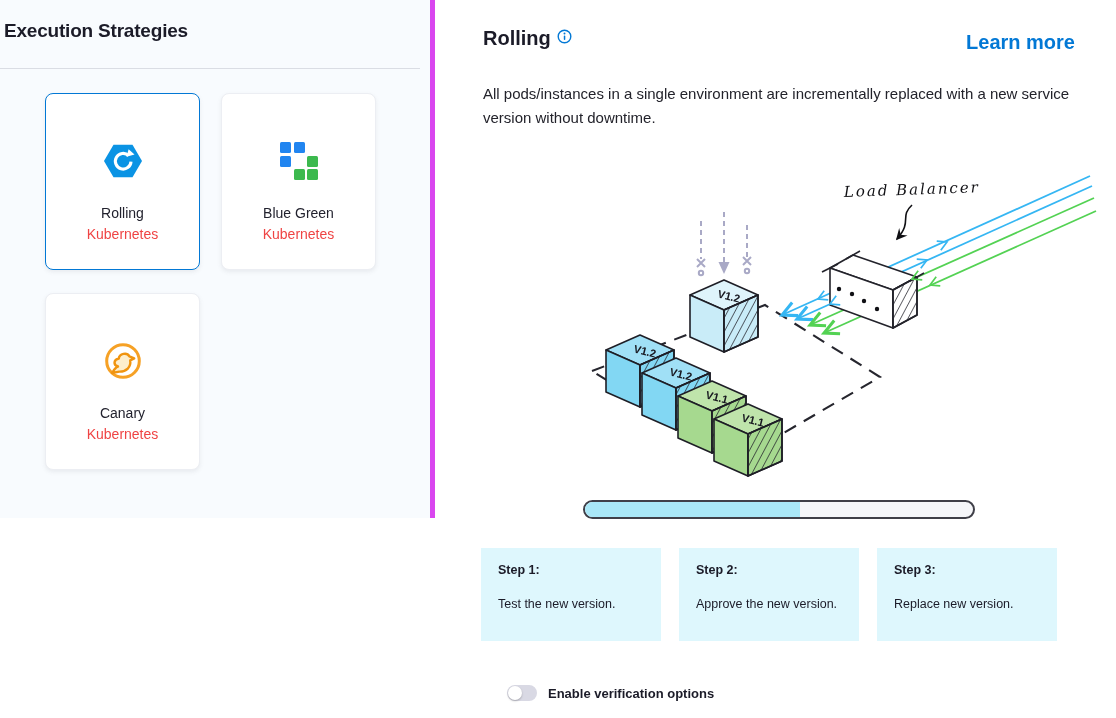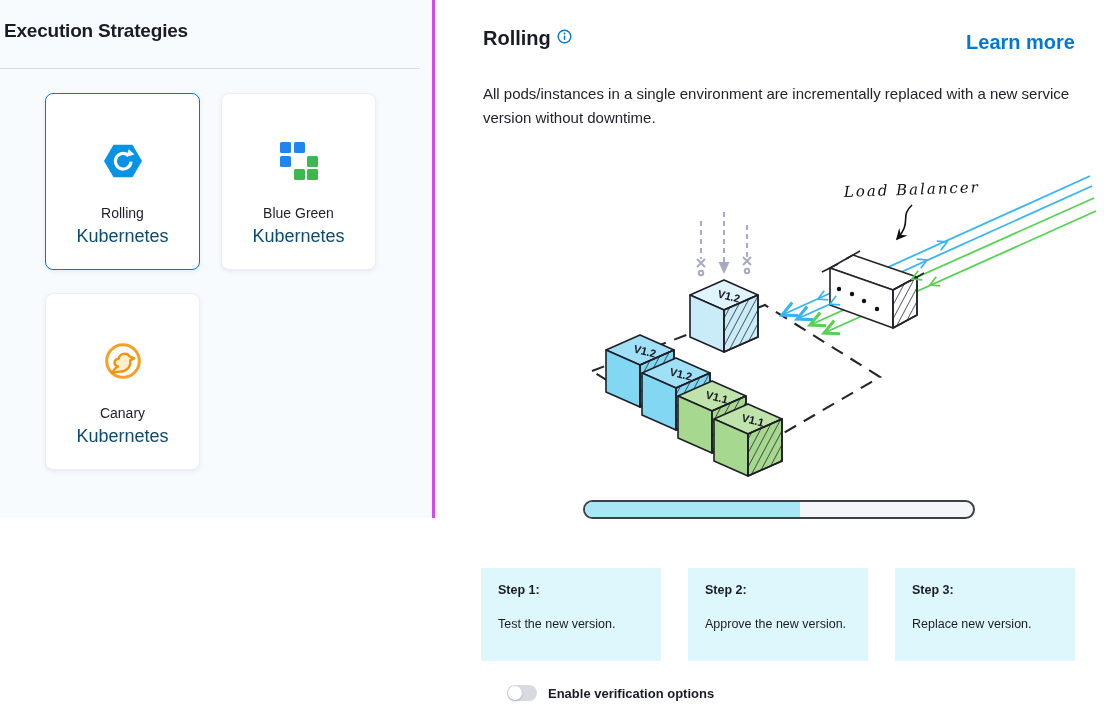--- a/index.html
+++ b/index.html
@@ -5,21 +5,21 @@
   * { margin:0; padding:0; box-sizing:border-box; }
   html,body { width:1116px; height:718px; }
   body {
     position:relative; overflow:hidden; background:#ffffff;
     font-family:"Liberation Sans", sans-serif; color:#1d1d2c;
   }
 
   
   .left-panel {
     position:absolute; left:0; top:0; width:435px; height:518px;
-    background:#f8fbfe; border-right:3px solid #d946ef;
+    background:#f8fbfe; border-right:5px solid #d946ef;
   }
   .page-title {
     position:absolute; left:4px; top:20px;
     font-size:19px; font-weight:700; letter-spacing:-0.2px; color:#1b1b28;
   }
   .left-divider {
     position:absolute; left:0; top:68px; width:420px; height:1px; background:#dadde4;
   }
   .cards {
     position:absolute; left:45px; top:93px;
@@ -28,21 +28,21 @@
   }
   .card {
     background:#ffffff; border:1px solid #eceef3; border-radius:8px;
     box-shadow:0 2px 4px rgba(96,97,112,0.10);
     display:flex; flex-direction:column; align-items:center;
     padding-top:47px; cursor:pointer;
   }
   .card.selected { border:1.5px solid #0278d5; padding-top:46.5px; }
   .card .icon { width:40px; height:40px; }
   .card-title { margin-top:24px; font-size:14px; color:#22222e; }
-  .card-sub { margin-top:5px; font-size:18px; color:#0c4a6e; }
+  .card-sub { margin-top:5px; font-size:14px; color:#ef4444; }
 
   
   .right-panel { position:absolute; left:435px; top:0; width:681px; height:718px; background:#fff; }
   .header-row {
     position:absolute; left:48px; right:41px; top:27px;
     display:flex; justify-content:space-between; align-items:flex-start;
   }
   .title-wrap { display:flex; align-items:flex-start; gap:6px; }
   .detail-title { font-size:20px; font-weight:700; color:#1b1b28; }
   .info-icon { margin-top:2px; }
@@ -58,21 +58,21 @@
     font-family:"DejaVu Serif", serif; font-style:italic; font-size:15px; letter-spacing:2px; fill:#101014;
   }
   .cube-label { font-family:"Liberation Sans", sans-serif; font-size:11px; font-weight:700; fill:#17171f; }
 
   .progress-track {
     position:absolute; left:148px; top:500px; width:392px; height:19px;
     border:2px solid #3f3f48; border-radius:10px; background:#f5f6f9; overflow:hidden;
   }
   .progress-fill { height:100%; background:#a9e7f7; }
 
-  .steps { position:absolute; left:46px; top:568px; display:flex; gap:27px; }
+  .steps { position:absolute; left:46px; top:548px; display:flex; gap:18px; }
   .step-card { width:180px; height:93px; background:#def7fd; padding:14px 17px; }
   .step-title { font-size:12.5px; font-weight:700; line-height:16px; color:#1b1b28; }
   .step-text { font-size:12.5px; line-height:16px; color:#1b1b28; margin-top:18px; }
 
   .toggle-row { position:absolute; left:48px; top:685px; display:flex; align-items:center; gap:11px;padding-left:24px; }
   .switch {
     position:relative; width:30px; height:16px; border-radius:9px; background:#d9d9e4; cursor:pointer;
   }
   .switch .knob {
     position:absolute; left:1px; top:1px; width:14px; height:14px; border-radius:50%;

